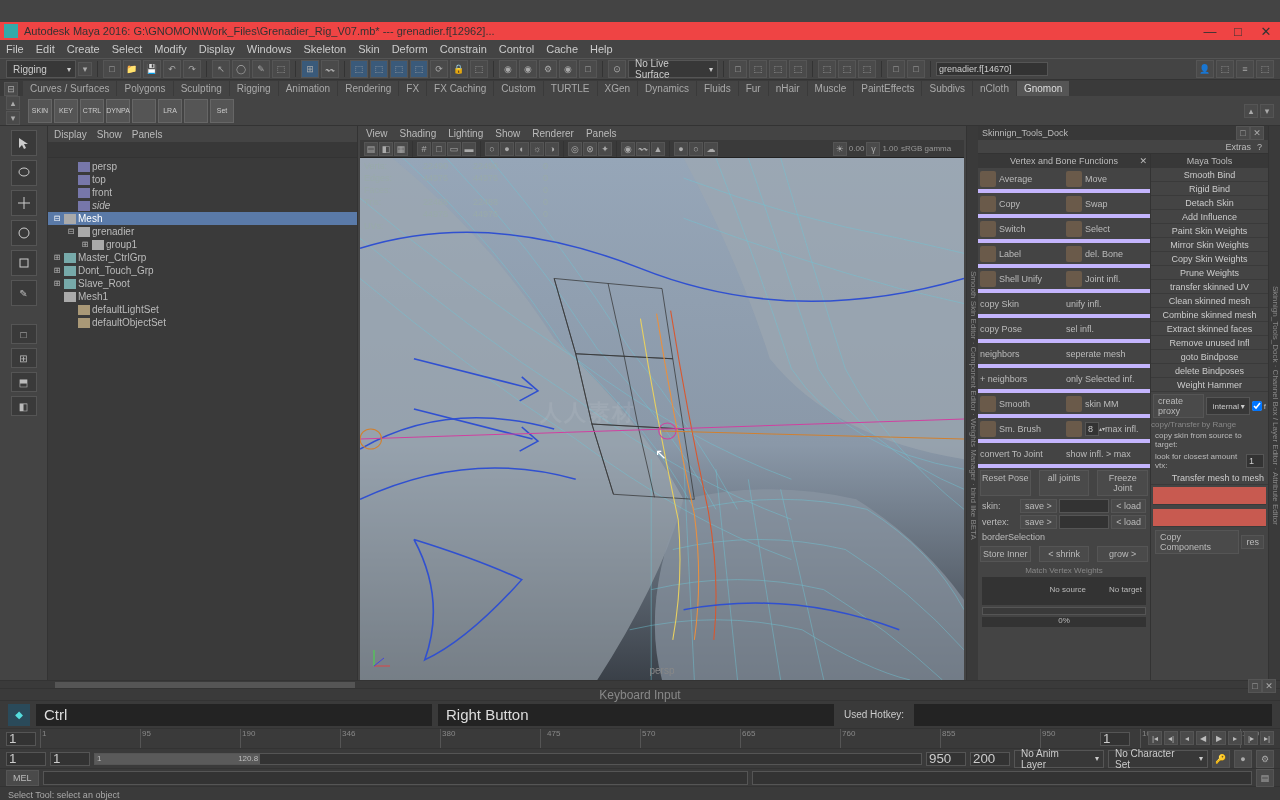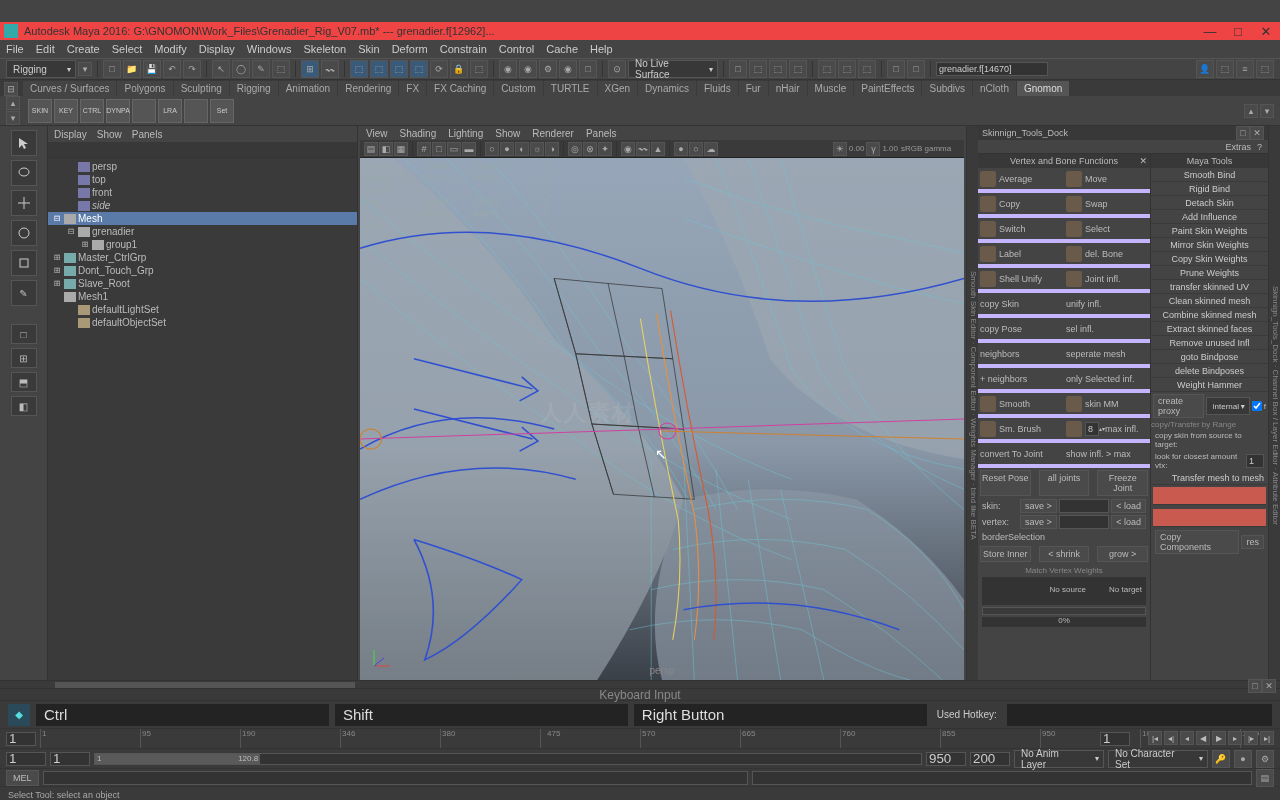--- a/index.html
+++ b/index.html
@@ -669,21 +669,20 @@
   <div style="position:absolute;left:55px;width:300px;height:6px;top:1px;background:#555"></div>
   <span style="position:absolute;right:4px;top:-2px" class="icon-btn sm">✕</span>
   <span style="position:absolute;right:18px;top:-2px" class="icon-btn sm">□</span>
 </div>
 
 <div class="keyboard-bar">Keyboard Input</div>
 
 <div class="hotkey-row">
   <span style="width:22px;height:22px;background:#2a4a5a;display:flex;align-items:center;justify-content:center;color:#5dd">◆</span>
   <div class="hotkey-box">Ctrl</div>
-  <div class="hotkey-box">Shift</div>
   <div class="hotkey-box">Right Button</div>
   <span class="hotkey-lbl">Used Hotkey:</span>
   <div class="hotkey-box" style="flex:0.9"></div>
 </div>
 
 <div class="timeline">
   <input class="range-field" style="position: absolute; left: 6px; width: 30px;" value="1">
   <div class="time-ticks" id="time-ticks">
       <div class="tick" style="left: 0%;">1</div>
       <div class="tick" style="left: 8.33333%;">95</div>

